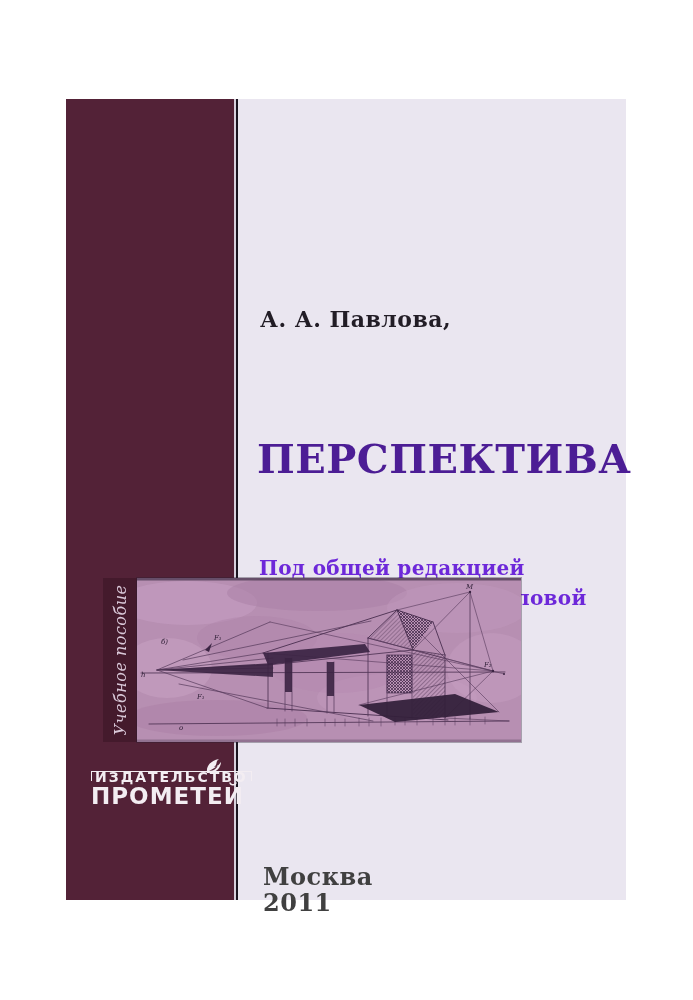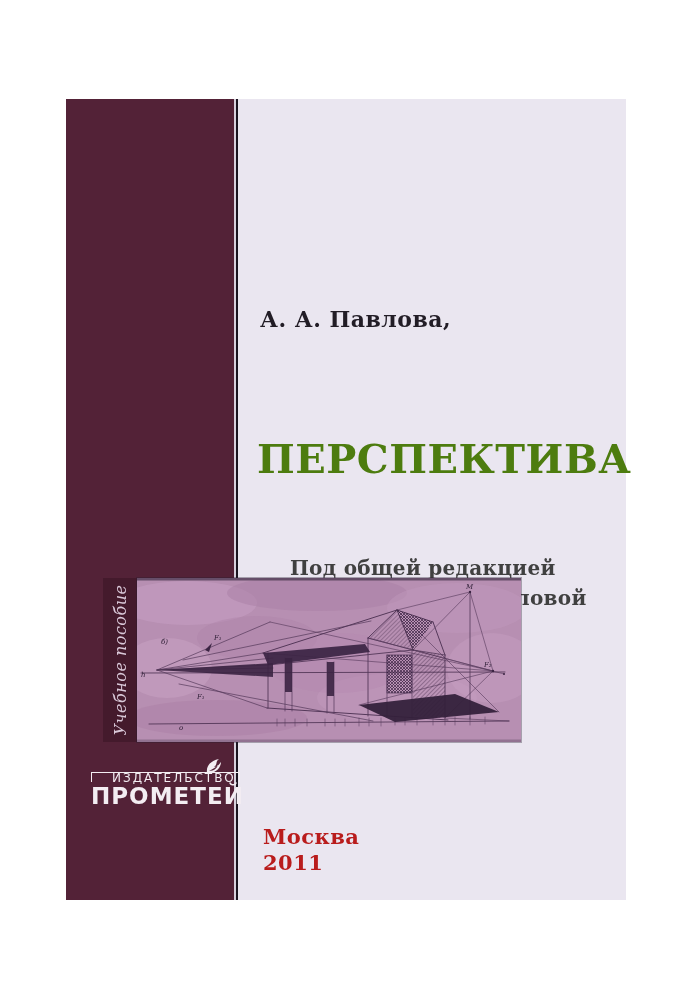--- a/index.html
+++ b/index.html
@@ -51,40 +51,39 @@
     line-height: 28px;
     color: #221d26;
     letter-spacing: 0.5px;
   }
 
   .title {
     position: absolute;
     left: 19px; top: 336px;
     font-size: 40px; font-weight: bold;
     letter-spacing: 0.5px;
-    color: #4d7c0f;
+    color: #4c1d95;
     white-space: nowrap;
   }
 
   .edition {
     position: absolute;
     left: 21px; top: 454px;
     font-size: 20px; font-weight: bold;
     line-height: 30px;
+    color: #6d28d9;
+    letter-spacing: 0.3px;
+  }
+
+  .imprint {
+    position: absolute;
+    left: 25px; top: 765px;
+    font-size: 24px; font-weight: bold;
+    line-height: 26px;
     color: #404040;
-    letter-spacing: 0.3px;
-    text-align: center;
-  }
-
-  .imprint {
-    position: absolute;
-    left: 25px; top: 725px;
-    font-size: 21px; font-weight: bold;
-    line-height: 26px;
-    color: #b91c1c;
     letter-spacing: 0.5px;
   }
 
   .series-band {
     position: absolute;
     left: 37px; top: 479px;
     width: 34px; height: 164px;
     background: #441a2c;
   }
   .series-band span {
@@ -109,25 +108,25 @@
   .publisher {
     position: absolute;
     left: 25px; top: 668px;
     width: 128px;
     text-align: center;
     color: #f3edf2;
     font-family: "DejaVu Sans", "Liberation Sans", sans-serif;
   }
   .publisher .pub-top {
     display: inline-block;
-    font-size: 12px; font-weight: normal;
+    font-size: 14px; font-weight: bold;
     letter-spacing: 2px;
     border: 1px solid #f3edf2;
     border-bottom: none;
-    padding: 1px 3px 0 20px;
+    padding: 1px 3px 0 3px;
     line-height: 8px;
   }
   .publisher .pub-name {
     display: block;
     margin-top: -2px;
     font-size: 23px; font-weight: bold;
     letter-spacing: 1px;
     line-height: 24px;
     text-align: right;
   }

